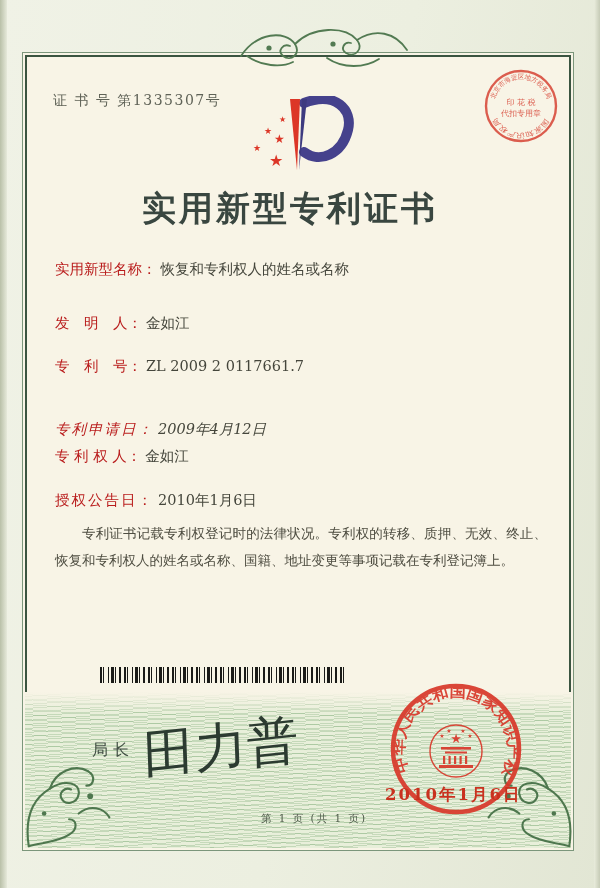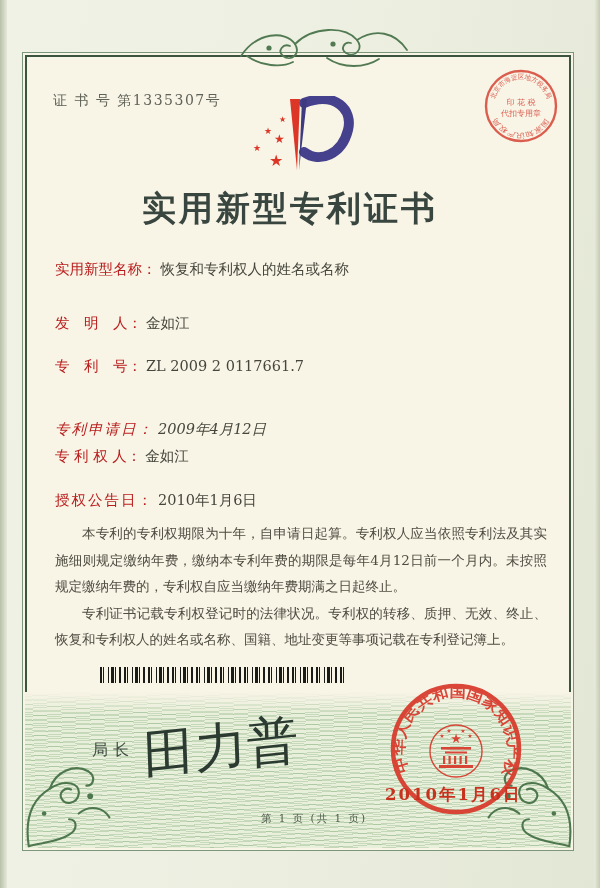--- a/index.html
+++ b/index.html
@@ -168,21 +168,20 @@
   <span class="lbl">专利申请日：</span><span class="val">2009年4月12日</span>
 </div>
 <div class="field-row row-4">
   <span class="lbl">专 利 权 人：</span><span class="val">金如江</span>
 </div>
 <div class="field-row row-5 ls-sm">
   <span class="lbl">授权公告日：</span><span class="val">2010年1月6日</span>
 </div>
 
 <div class="paragraphs">
-  <p>本专利的专利权期限为十年，自申请日起算。专利权人应当依照专利法及其实施细则规定缴纳年费，缴纳本专利年费的期限是每年4月12日前一个月内。未按照规定缴纳年费的，专利权自应当缴纳年费期满之日起终止。</p>
   <p>专利证书记载专利权登记时的法律状况。专利权的转移、质押、无效、终止、恢复和专利权人的姓名或名称、国籍、地址变更等事项记载在专利登记簿上。</p>
 </div>
 
 <div class="barcode"></div>
 
 <div class="director">局长</div>
 <svg class="signature-svg" width="180" height="96" viewBox="0 0 180 96">
   <text x="8" y="66" font-size="52" fill="#2c3b31" font-family="DejaVu Serif, serif" transform="rotate(-6 90 48) skewX(-4)">田力普</text>
 </svg>
 

